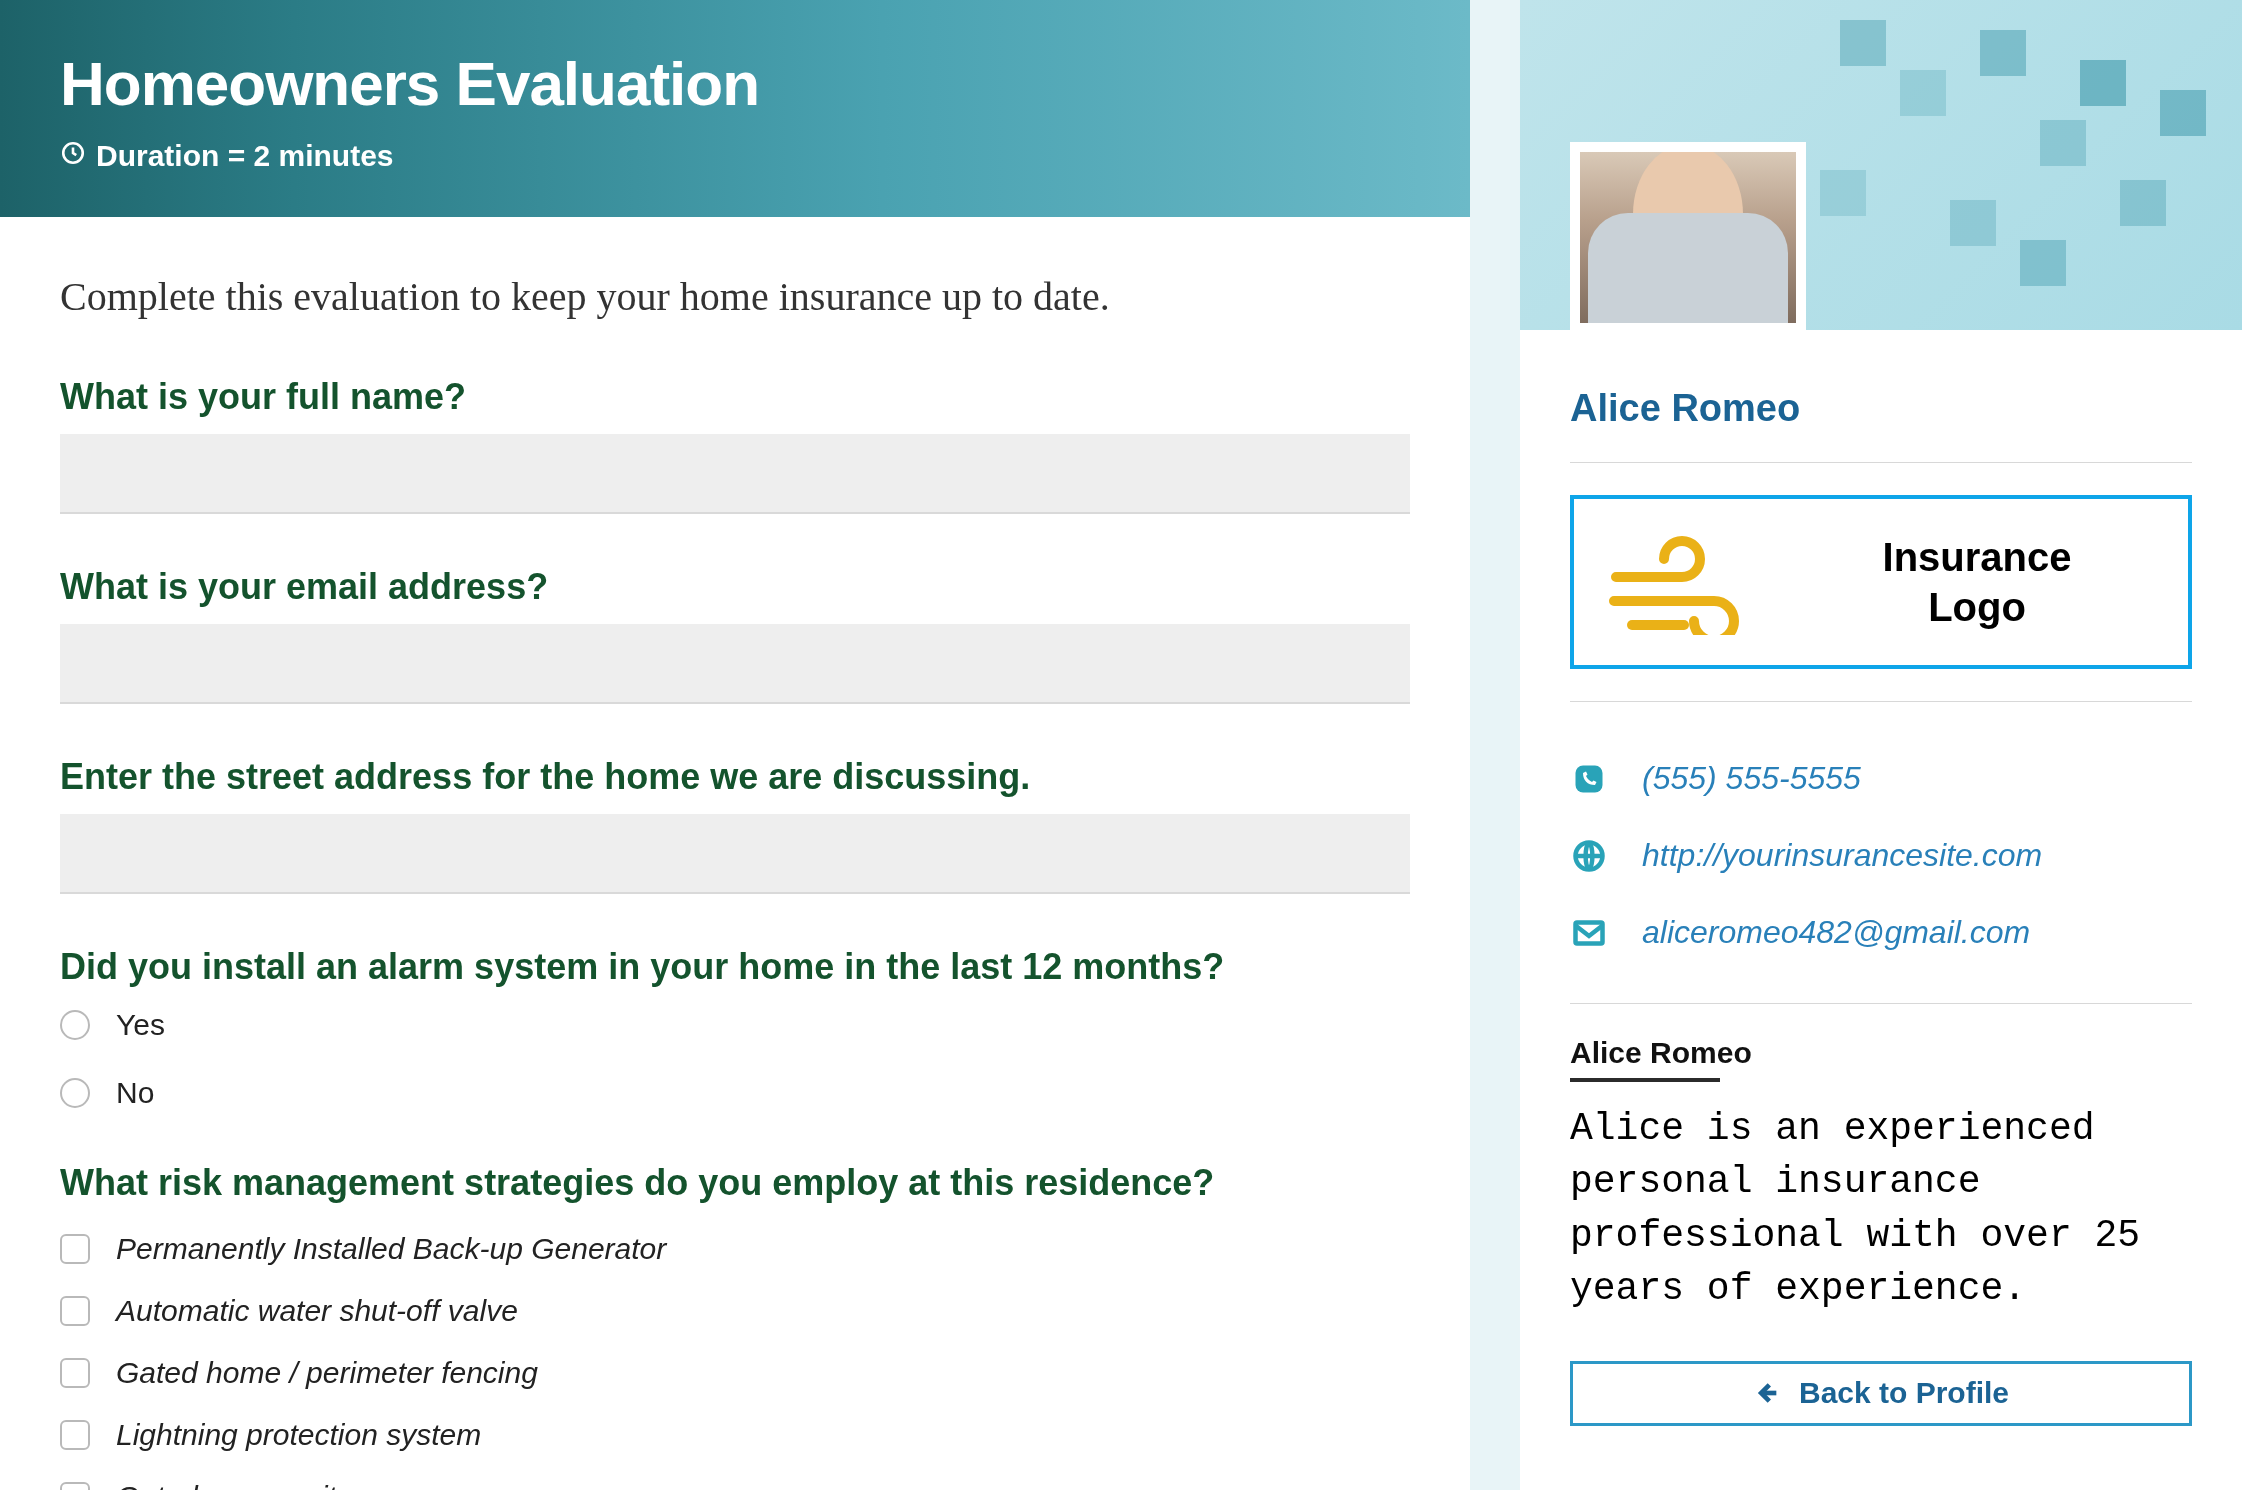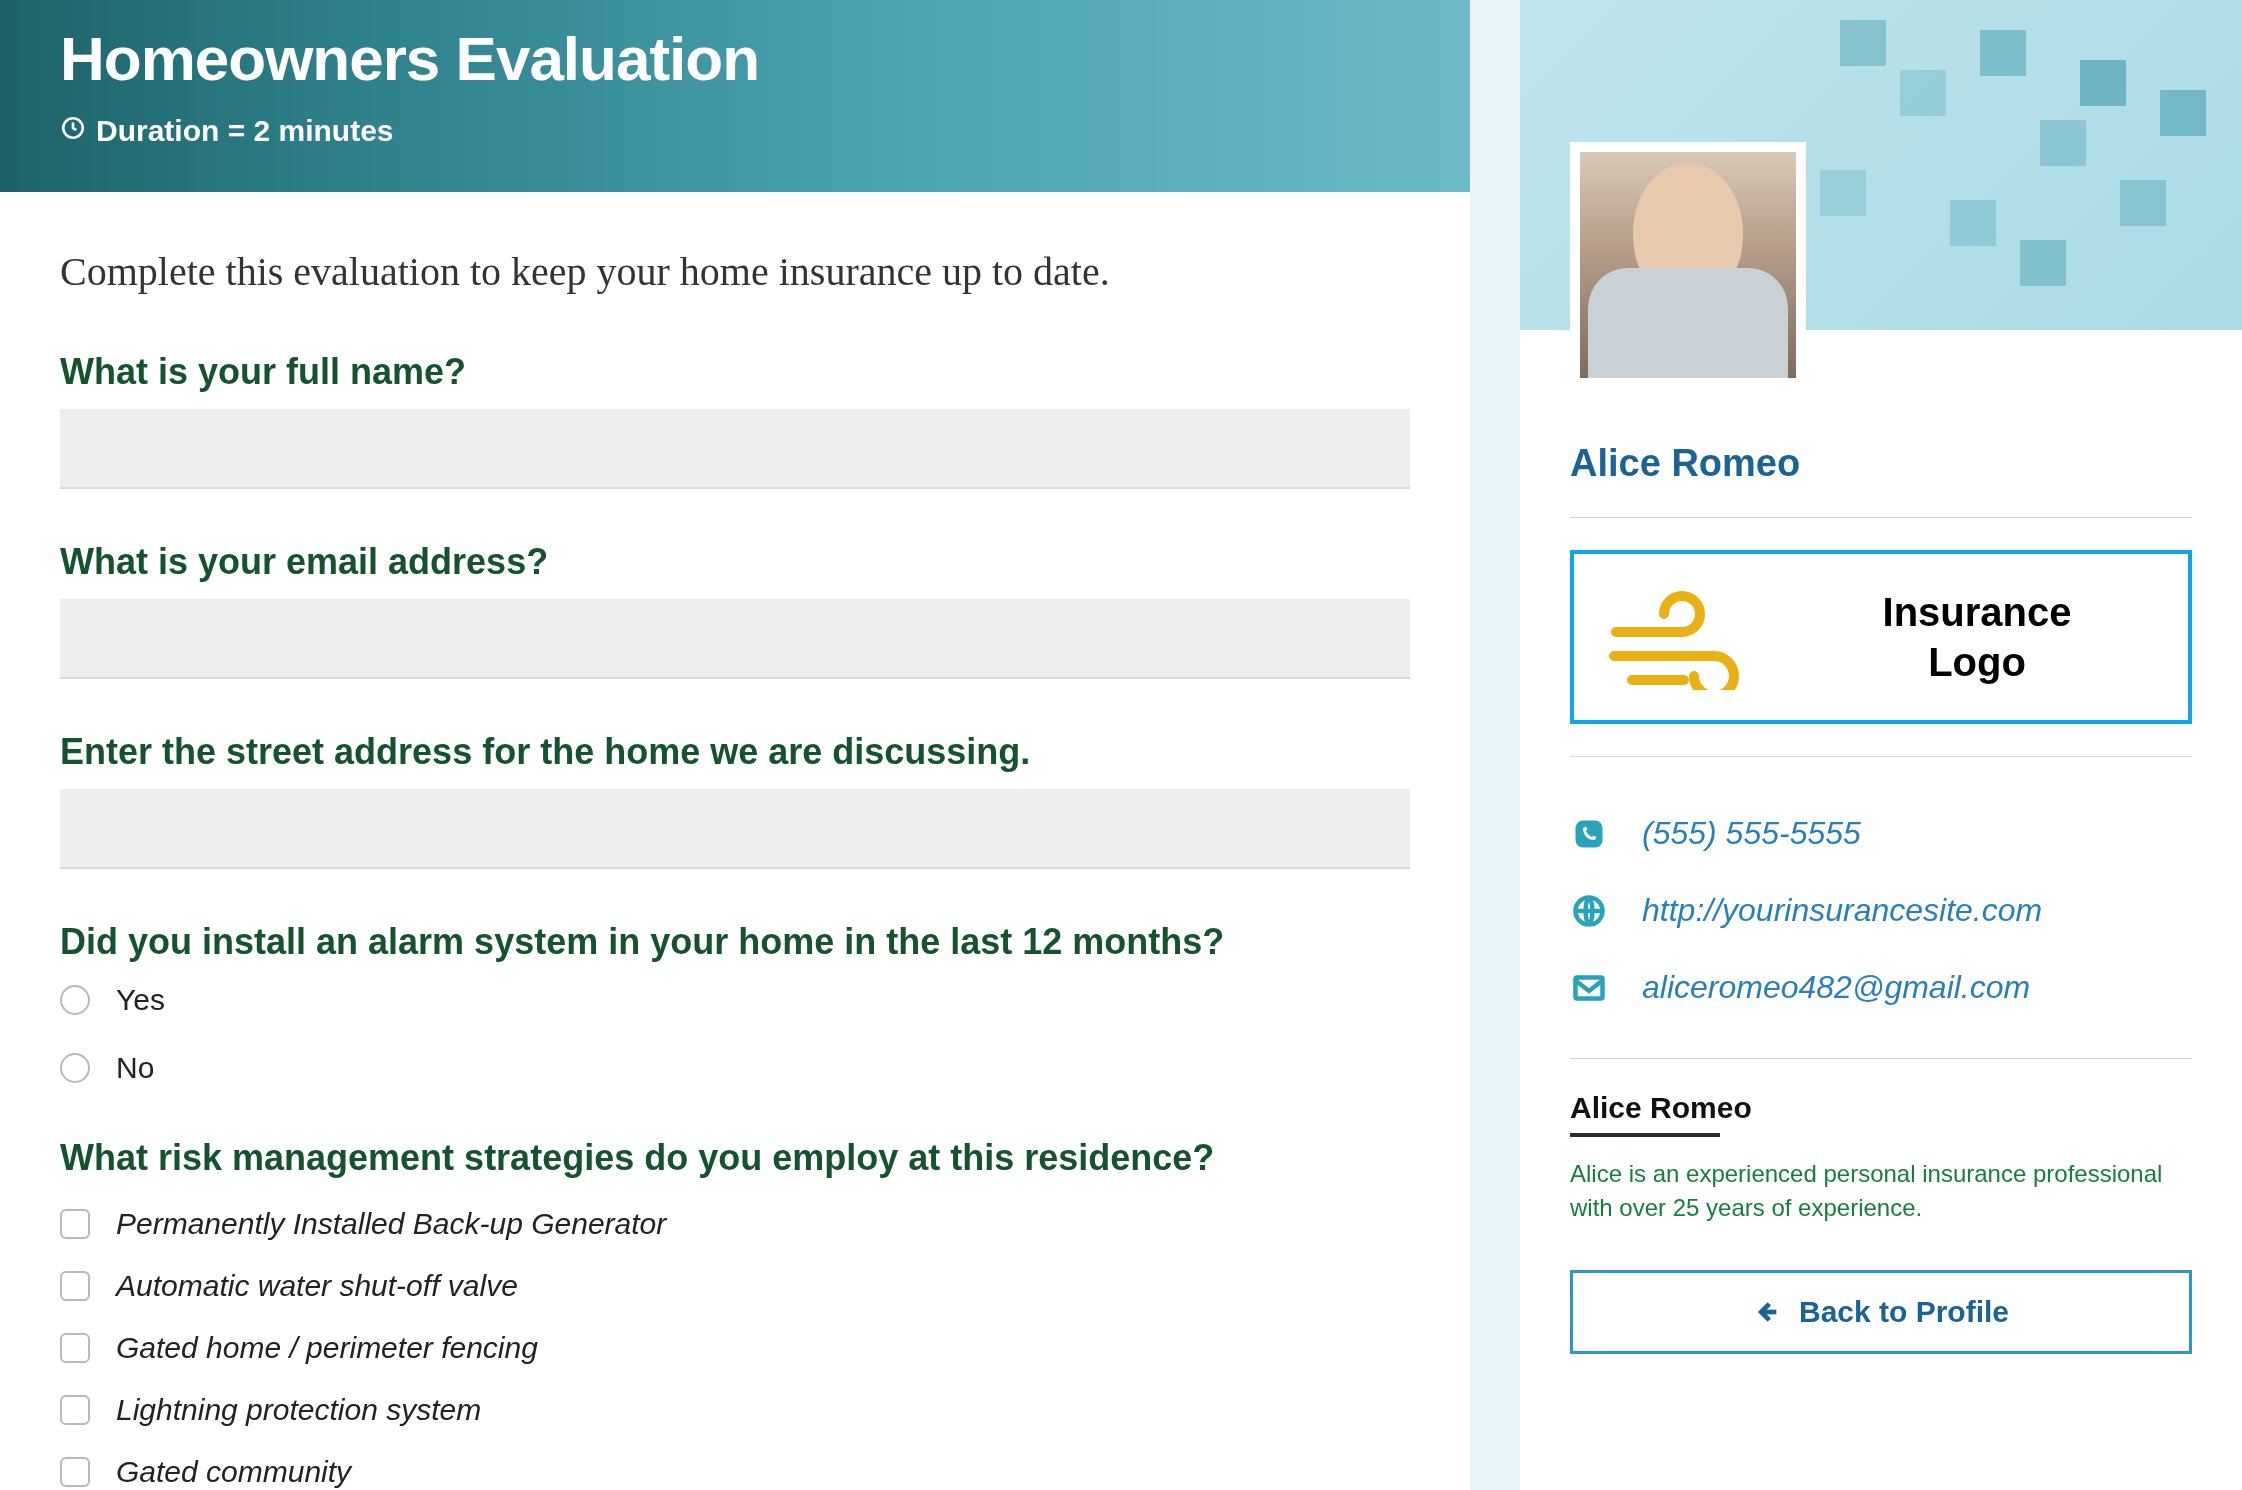--- a/index.html
+++ b/index.html
@@ -22,21 +22,21 @@
   
   .form-panel {
     width: 1470px;
     background: #fff;
     display: flex;
     flex-direction: column;
     position: relative;
   }
   .form-header {
     background: linear-gradient(90deg, #1d6268 0%, #2b7c86 20%, #4aa2b1 60%, #6cbac8 100%);
-    padding: 23px 60px 44px 60px;
+    padding: 48px 60px 44px 60px;
     color: #fff;
   }
   .form-title {
     font-size: 62px;
     font-weight: 700;
     letter-spacing: -1px;
   }
   .form-duration {
     margin-top: 20px;
     font-size: 30px;
@@ -188,24 +188,24 @@
     color:#111;
     margin-bottom: 8px;
   }
   .bio-underline{
     width:150px;
     height:4px;
     background:#2b2b2b;
     margin-bottom:20px;
   }
   .bio-text{
-    font-family: Liberation Sans, sans-serif;
-    font-size: 24px;
+    font-family: Liberation Mono, monospace;
+    font-size: 38px;
     line-height:1.4;
-    color:#15803d;
+    color:#000000;
   }
   .back-btn{
     margin-top:46px;
     border:3px solid #2c98c7;
     background:#fff;
     color:#1b6394;
     font-size:30px;
     font-weight:700;
     display:flex;
     align-items:center;

